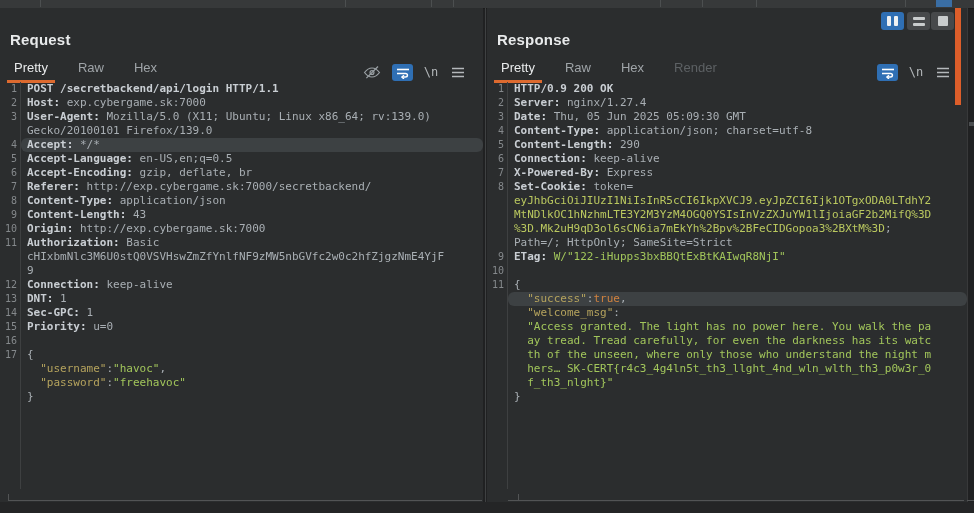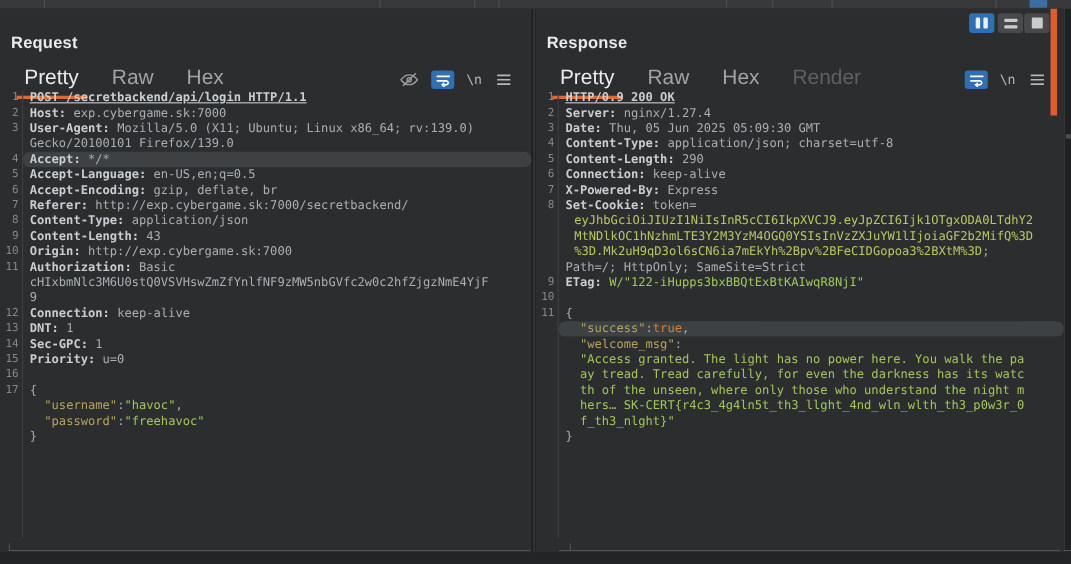--- a/index.html
+++ b/index.html
@@ -12,21 +12,21 @@
   .strip-sel{position:absolute;top:0;width:16px;height:7px;background:#3a6ea5;}
 
   
   .panel{position:absolute;top:8px;height:494px;background:var(--panel);}
   #panel-request{left:0;width:483px;}
   #panel-response{left:487px;width:480px;}
   .panel-divider{position:absolute;left:485px;top:8px;bottom:11px;width:1px;background:#3f4142;}
   .right-edge-line{position:absolute;left:967px;top:8px;bottom:11px;width:1px;background:#38393a;}
 
   .panel-title{position:absolute;left:10px;top:23px;font-size:15px;font-weight:bold;color:#e8eaeb;letter-spacing:.2px;text-align:right;}
-  .tabs{position:absolute;left:22px;top:49px;height:24px;font-size:19px;}
+  .tabs{position:absolute;left:14px;top:49px;height:24px;font-size:13px;}
   .tab{position:relative;display:inline-block;margin-right:30px;padding:3px 0;color:#9fa4a8;cursor:default;}
   .tab.selected{color:#e9ebec;}
   .tab.disabled{color:#5d6164;text-align:right;}
   .tab.selected::after{content:'';position:absolute;left:-7px;right:-7px;bottom:-5px;height:3px;background:var(--accent);}
 
   
   .icon-btn{position:absolute;display:flex;align-items:center;justify-content:center;}
   .wrap-btn{width:21px;height:17px;border-radius:3px;background:var(--blue);}
   .nl-label{font-family:"DejaVu Sans Mono",monospace;font-size:12px;color:#b4b8bb;}
   
@@ -37,27 +37,27 @@
   .lb-hbars{display:flex;flex-direction:column;gap:3px;}
   .lb-sq{width:10px;height:10px;background:#c9cccd;border-radius:1px;}
 
   
   .editor{position:absolute;left:0;right:0;top:74px;font-family:"DejaVu Sans Mono",monospace;font-size:11px;line-height:14px;}
   .gutter-line{position:absolute;left:20px;top:74px;bottom:13px;width:1px;background:#3e4041;}
   .row{display:flex;height:14px;white-space:pre;}
   .ln{width:17px;flex:none;text-align:right;padding-right:4px;color:var(--lnum);font-size:10px;}
   .code{flex:1;padding-left:6px;overflow:hidden;}
   .row.hl .code{background:var(--hl);border-radius:6px;}
-  .s-req{color:#c9ced3;font-weight:bold;text-decoration:underline;}
+  .s-req{color:#c9ced3;font-weight:bold;}
   .s-name{color:#c9ced3;font-weight:bold;}
   .s-val{color:#a9afb4;}
   .s-pn{color:#a9afb4;}
   .s-key{color:var(--key);}
   .s-str{color:var(--str);}
-  .s-tok{color:var(--tok);margin-left:8px;}
+  .s-tok{color:var(--tok);}
   .s-bool{color:var(--bool);}
 
   
   .vthumb{position:absolute;left:955px;top:8px;width:6px;height:97px;background:var(--scroll);}
   .scroll-dash{position:absolute;left:969px;top:122px;width:5px;height:4px;background:#4b4e50;}
   .footer-line{position:absolute;top:500px;height:1px;background:#525455;}
   .footer-tick{position:absolute;top:494px;width:1px;height:7px;background:#525455;}
   .bottom-strip{position:absolute;left:0;top:502px;width:974px;height:11px;background:#242526;}
 </style>
 </head>

